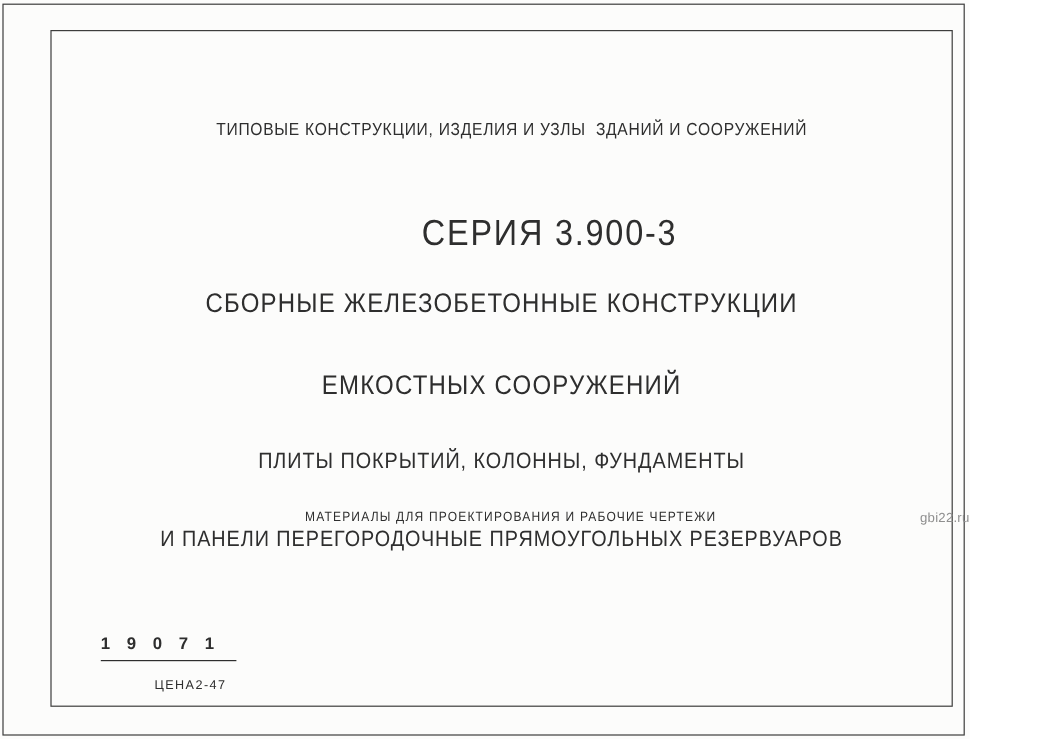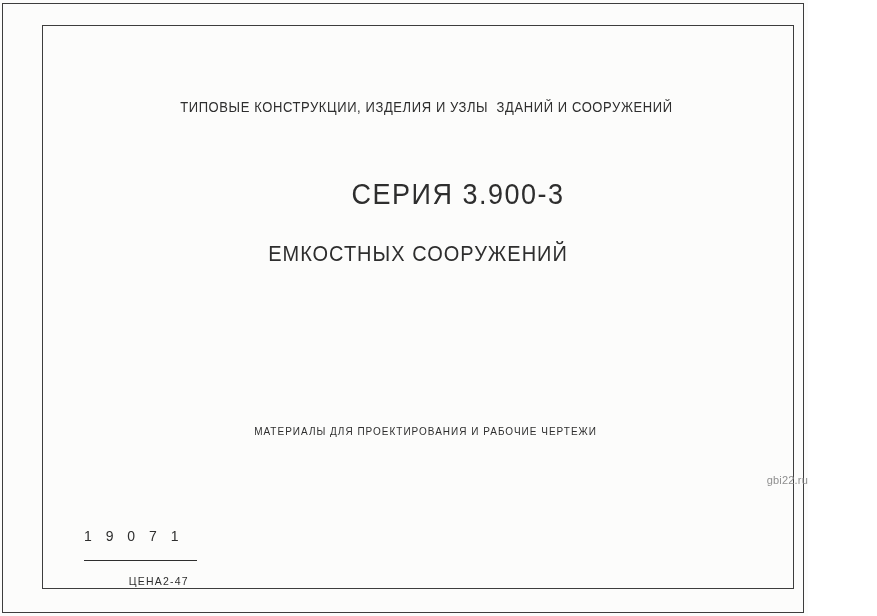--- a/index.html
+++ b/index.html
@@ -27,56 +27,61 @@
   .narrow{display:inline-block;transform:scaleY(1.12);transform-origin:top center;}
   .category{top:84px;font-size:13px;letter-spacing:0.6px;}
   .series{top:146px;font-size:27px;letter-spacing:1.5px;margin-left:44px;}
   .main-title{top:196px;font-size:20px;line-height:22.5px;letter-spacing:1px;}
   .issue{top:293px;font-size:22px;letter-spacing:2.5px;}
   .subtitle{top:330px;font-size:16.5px;line-height:21.5px;letter-spacing:0.8px;}
   .materials{top:414px;font-size:10px;letter-spacing:1px;}
   .stamp{position:absolute;left:84px;top:527px;}
   .stamp-num{
     width:113px;border-bottom:1.5px solid var(--ink);
-    font-size:14px;letter-spacing:5px;line-height:18px;padding-bottom:15px;
+    font-size:14px;letter-spacing:5px;line-height:18px;padding-bottom:5px;
     white-space:pre;
+    font-weight:bold;
   }
   .stamp-price{
     margin-left:20px;margin-top:2px;font-size:10.5px;letter-spacing:1.2px;
     white-space:pre;
   }
   .stamp-price .price-val{}
   .watermark{
     position:absolute;right:0px;top:426px;z-index:5;
     font-size:11px;color:var(--watermark);letter-spacing:0.2px;
     background:transparent;
-    margin-top:48px;
   }
 </style>
 </head>
 <body>
 
 <div class="sheet">
 
   <div class="outer-border"></div>
   <div class="inner-border"></div>
 
   <div class="txt category">
     <span class="narrow">ТИПОВЫЕ КОНСТРУКЦИИ, ИЗДЕЛИЯ И УЗЛЫ  ЗДАНИЙ И СООРУЖЕНИЙ</span>
   </div>
 
   <div class="txt series">
     <span class="narrow">СЕРИЯ 3.900-3</span>
   </div>
 
   <div class="txt main-title">
+    <div><span class="narrow">СБОРНЫЕ ЖЕЛЕЗОБЕТОННЫЕ КОНСТРУКЦИИ</span></div>
     <div><span class="narrow">ЕМКОСТНЫХ СООРУЖЕНИЙ</span></div>
   </div>
 
 
+  <div class="txt subtitle">
+    <div><span class="narrow">ПЛИТЫ ПОКРЫТИЙ, КОЛОННЫ, ФУНДАМЕНТЫ</span></div>
+    <div><span class="narrow">И ПАНЕЛИ ПЕРЕГОРОДОЧНЫЕ ПРЯМОУГОЛЬНЫХ РЕЗЕРВУАРОВ</span></div>
+  </div>
 
   <div class="txt materials">
     <span class="narrow">МАТЕРИАЛЫ ДЛЯ ПРОЕКТИРОВАНИЯ И РАБОЧИЕ ЧЕРТЕЖИ</span>
   </div>
 
   <div class="stamp">
     <div class="stamp-num">1 9 0 7 1</div>
     <div class="stamp-price">
       <span>ЦЕНА</span><span class="price-val">2-47</span>
     </div>

